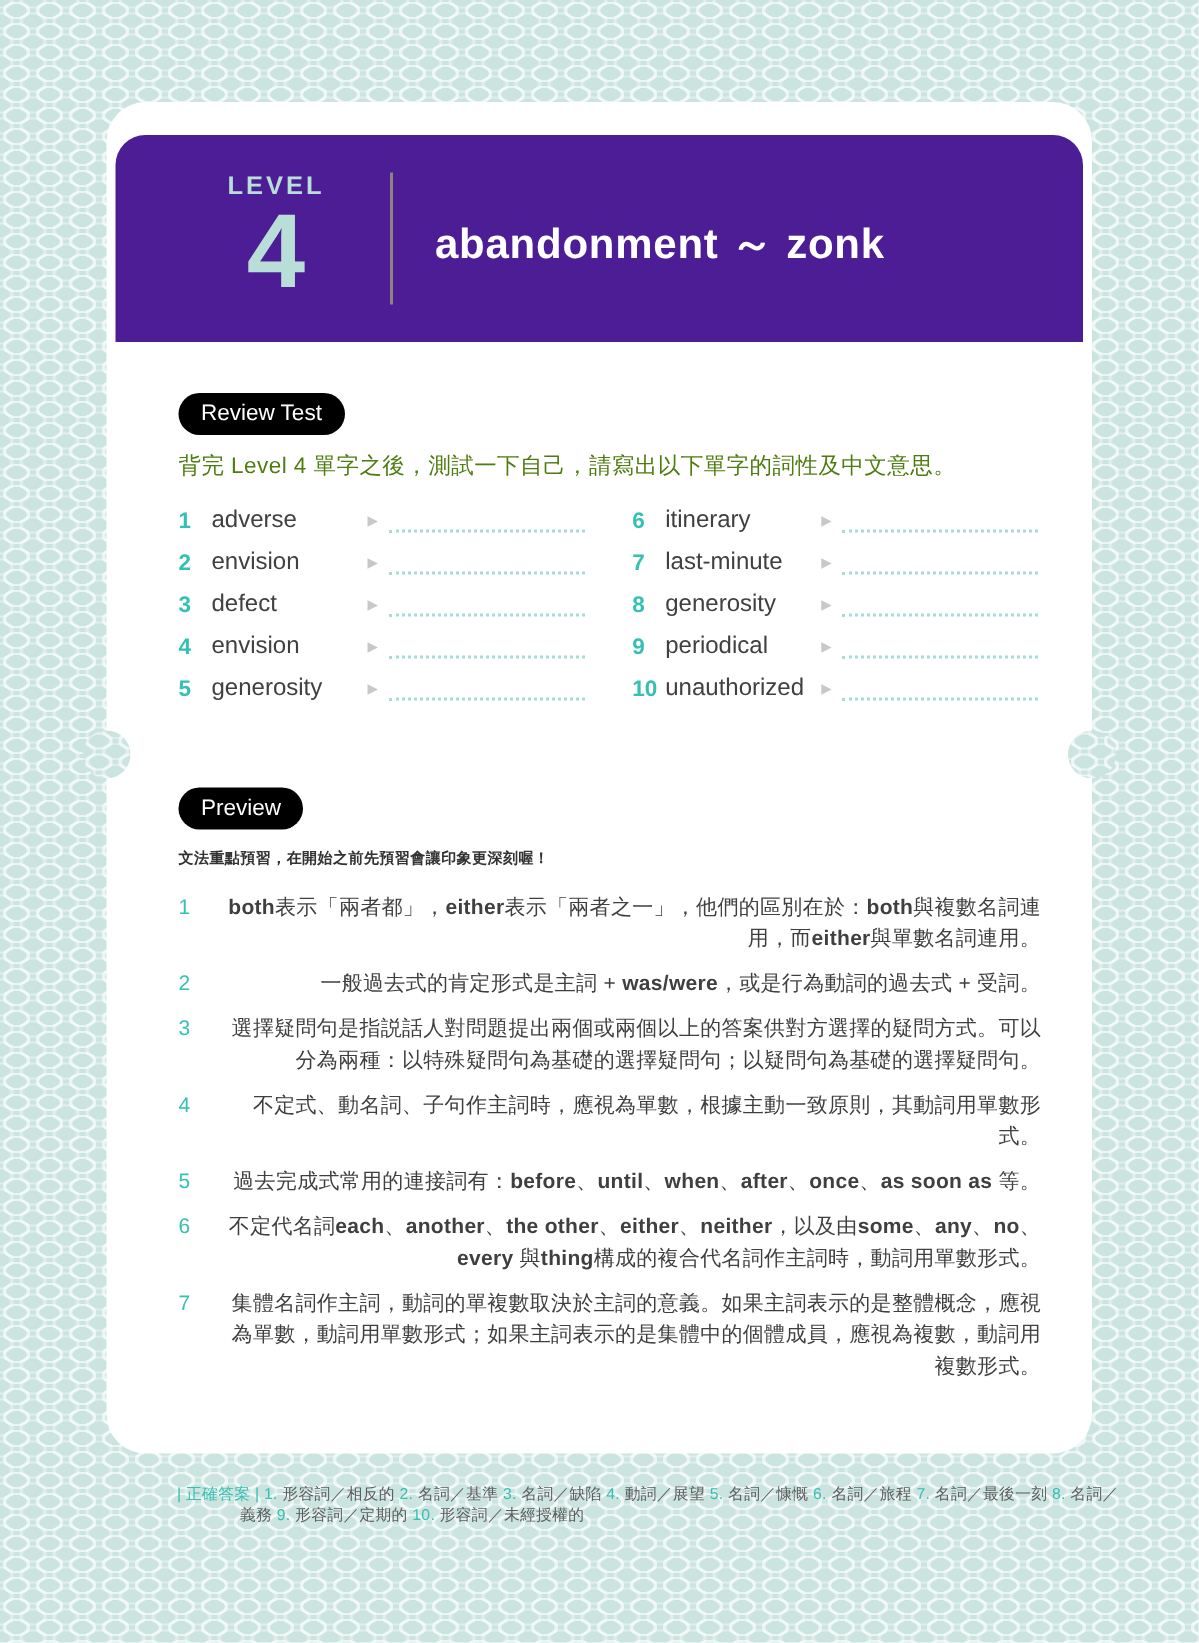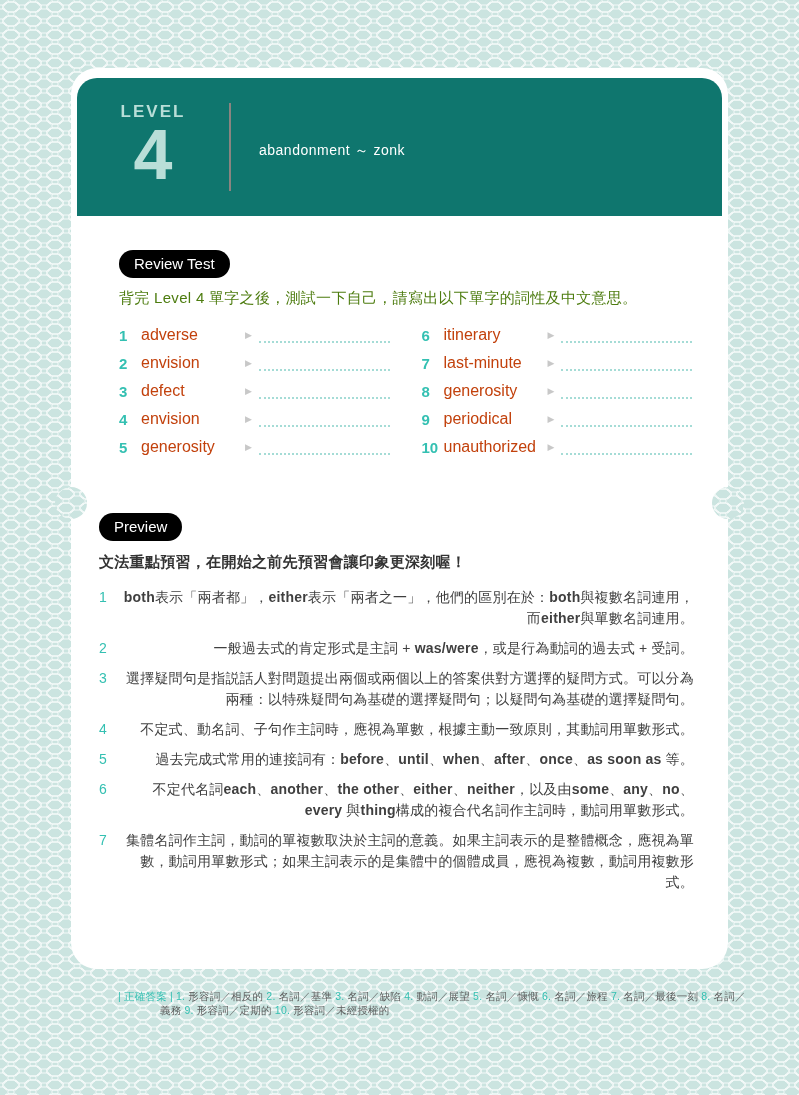--- a/index.html
+++ b/index.html
@@ -23,46 +23,46 @@
     background-image:
       radial-gradient(ellipse 11px 7px at center, rgba(255,255,255,0) 60%, rgba(255,255,255,.62) 63%, rgba(255,255,255,.62) 82%, rgba(255,255,255,0) 85%),
       radial-gradient(ellipse 11px 7px at center, rgba(255,255,255,0) 60%, rgba(255,255,255,.38) 63%, rgba(255,255,255,.38) 82%, rgba(255,255,255,0) 85%);
     background-size:22px 14px,22px 14px;
     background-position:0 0,11px 7px;
   }
   .notch.left{left:55px;}
   .notch.right{left:712px;}
 
   .card-header{
-    margin:10px 6px 0 6px;height:138px;background:#0f766e;
-    border-radius:20px 20px 0 0;display:flex;align-items:center;
+    margin:22px 6px 0 6px;height:138px;background:#4c1d95;
+    border-radius:20px 20px 0 0;display:flex;align-items:center;padding-left:31px;
   }
   .level-block{width:152px;text-align:center;color:#b9ded8;flex:0 0 152px;}
   .level-label{font-size:17px;font-weight:bold;letter-spacing:2px;margin-top:-4px;}
   .level-number{font-size:70px;font-weight:bold;line-height:0.95;}
   .header-divider{width:2px;height:88px;background:#8a8480;flex:0 0 2px;}
   .title-block{margin-left:28px;color:#ffffff;}
   .page-title{font-size:33px;font-weight:bold;letter-spacing:2px;}
-  .page-subtitle{font-size:14px;font-weight:normal;margin-top:7px;letter-spacing:.5px;text-align:right;}
+  .page-subtitle{font-size:28px;font-weight:bold;margin-top:7px;letter-spacing:.5px;text-align:right;}
 
   .badge{
     display:inline-block;background:#000000;color:#fff;
     font-size:15px;line-height:1;padding:6px 15px 7px;border-radius:15px;
   }
   .section-review{padding:34px 36px 0 48px;}
   .instruction{margin-top:11px;font-size:15px;color:#4d7c0f;letter-spacing:.3px;}
   .word-grid{margin-top:13px;display:grid;grid-template-columns:1fr 1fr;column-gap:32px;}
   .word-row{display:flex;align-items:center;height:28px;}
   .w-num{color:#34c0b2;font-weight:bold;font-size:15px;flex:0 0 22px;}
-  .w-word{font-size:16px;color:#c2410c;flex:0 0 104px;}
+  .w-word{font-size:16px;color:#404040;flex:0 0 104px;}
   .w-arrow{color:#c8c8c8;font-size:9px;flex:0 0 auto;margin-right:7px;}
   .dotline{flex:1;border-bottom:2px dotted #a5dcd6;height:13px;}
 
-  .section-preview{padding:52px 34px 0 28px;}
-  .preview-intro{margin-top:12px;font-size:15px;font-weight:bold;color:#333333;letter-spacing:.3px;}
+  .section-preview{padding:52px 34px 0 48px;}
+  .preview-intro{margin-top:12px;font-size:10px;font-weight:bold;color:#333333;letter-spacing:.3px;}
   .points{margin-top:15px;}
   .point{display:flex;margin-bottom:9px;color:#3f3f3f;}
   .p-num{color:#34c0b2;font-size:14px;flex:0 0 22px;line-height:21px;}
   .p-text{flex:1;font-size:14px;line-height:21px;letter-spacing:.2px;text-align:right;}
   .p-text .b{font-weight:bold;}
 
   .answer-key{
     position:absolute;left:118px;top:990px;width:596px;
     font-size:10.5px;line-height:13.5px;color:#5c5c5c;
     padding-left:42px;text-indent:-42px;letter-spacing:.2px;

